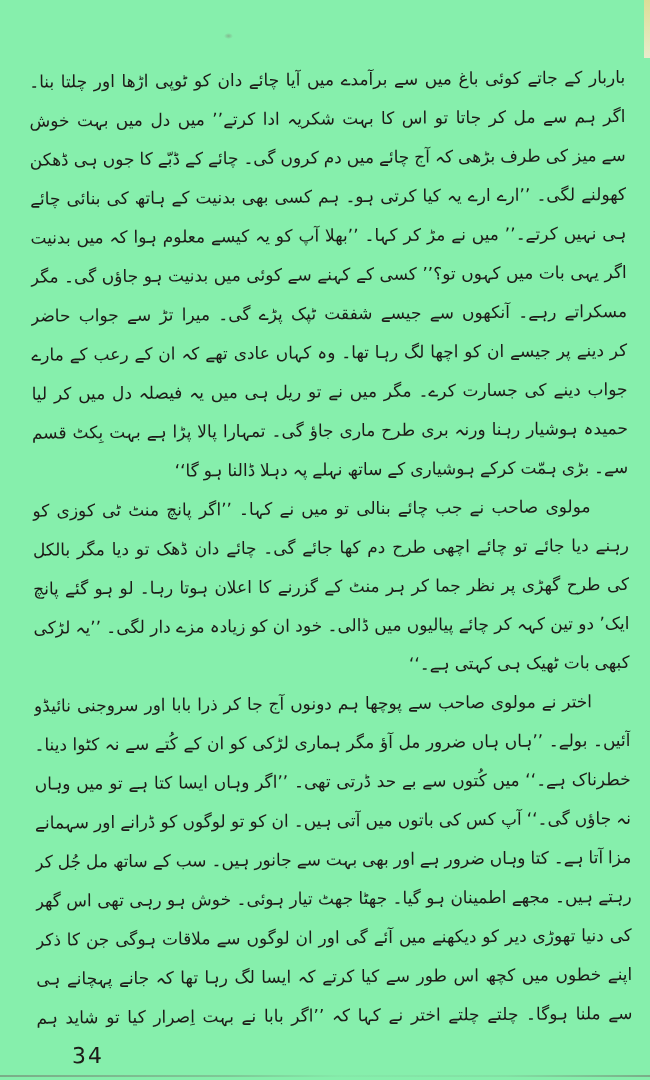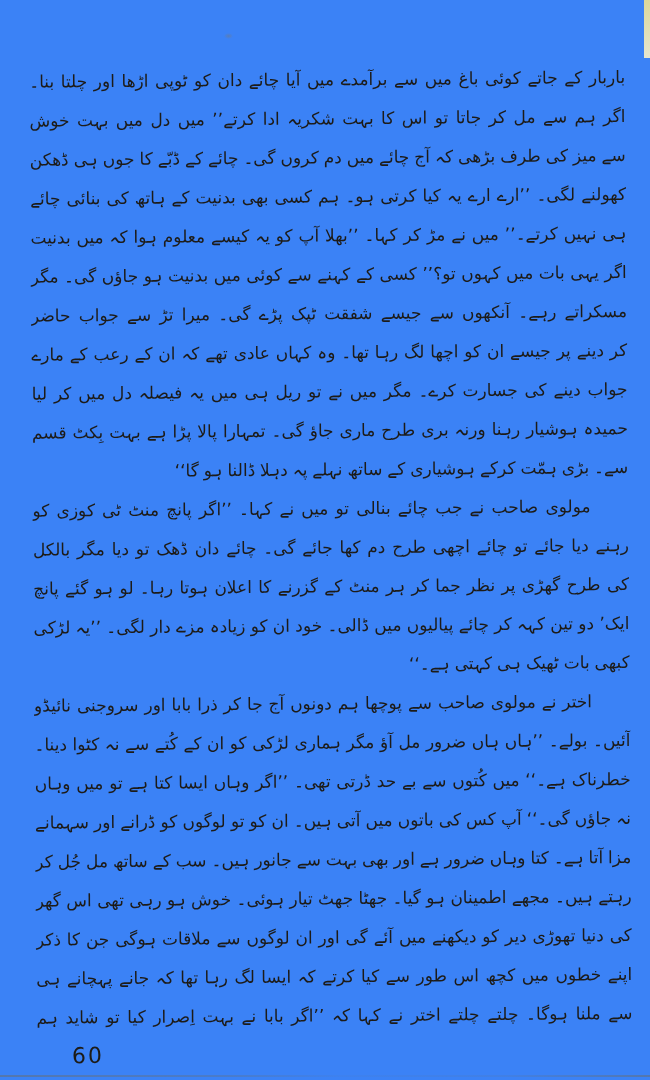--- a/index.html
+++ b/index.html
@@ -8,21 +8,21 @@
     width: 650px;
     height: 1080px;
     overflow: hidden;
     font-family: "DejaVu Sans", sans-serif;
   }
   .scan-page {
     position: absolute;
     inset: 0;
     width: 650px;
     height: 1080px;
-    background: #3b82f6;
+    background: #86efac;
   }
   
   .corner-sliver {
     position: absolute;
     top: 0;
     right: 0;
     width: 6px;
     height: 58px;
     background: linear-gradient(to bottom, #e3dc96, #efebcd);
     opacity: 0.95;
@@ -113,15 +113,15 @@
       <div class="line indent">اختر نے مولوی صاحب سے پوچھا ہم دونوں آج جا کر ذرا بابا اور سروجنی نائیڈو سے مِل</div>
       <div class="line">آئیں۔ بولے۔ ’’ہاں ہاں ضرور مل آؤ مگر ہماری لڑکی کو ان کے کُتے سے نہ کٹوا دینا۔ بڑا</div>
       <div class="line">خطرناک ہے۔‘‘ میں کُتوں سے بے حد ڈرتی تھی۔ ’’اگر وہاں ایسا کتا ہے تو میں وہاں ہرگز</div>
       <div class="line">نہ جاؤں گی۔‘‘ آپ کس کی باتوں میں آتی ہیں۔ ان کو تو لوگوں کو ڈرانے اور سہمانے میں</div>
       <div class="line">مزا آتا ہے۔ کتا وہاں ضرور ہے اور بھی بہت سے جانور ہیں۔ سب کے ساتھ مل جُل کر</div>
       <div class="line">رہتے ہیں۔ مجھے اطمینان ہو گیا۔ جھٹا جھٹ تیار ہوئی۔ خوش ہو رہی تھی اس گھر سے باہر</div>
       <div class="line">کی دنیا تھوڑی دیر کو دیکھنے میں آئے گی اور ان لوگوں سے ملاقات ہوگی جن کا ذکر اختر</div>
       <div class="line">اپنے خطوں میں کچھ اس طور سے کیا کرتے کہ ایسا لگ رہا تھا کہ جانے پہچانے ہی لوگوں</div>
       <div class="line last">سے ملنا ہوگا۔ چلتے چلتے اختر نے کہا کہ ’’اگر بابا نے بہت اِصرار کیا تو شاید ہم دونوں کھانا</div>
     </div>
-  <div class="page-number" lang="ur">60</div>
+  <div class="page-number" lang="ur">34</div>
   <div class="bottom-edge-line"></div>
 </div>
 
 </body></html>

